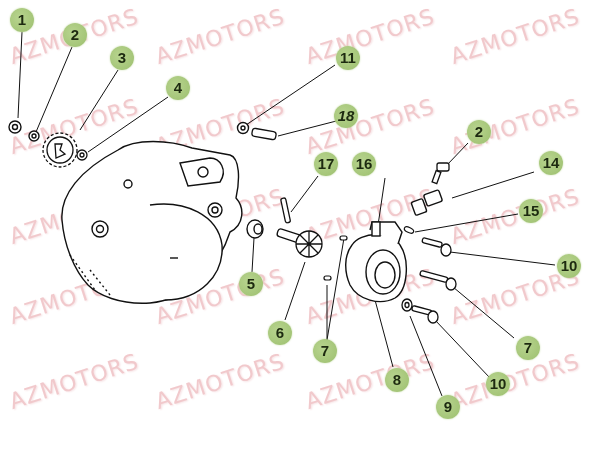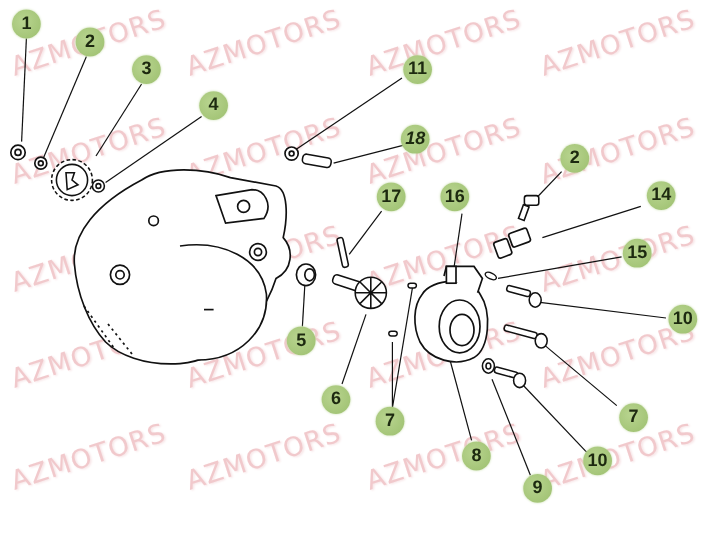--- a/index.html
+++ b/index.html
@@ -167,17 +167,17 @@
       <div class="callout" style="left: 325px; top: 351px;">7</div>
       <div class="callout" style="left: 397px; top: 380px;">8</div>
       <div class="callout" style="left: 448px; top: 407px;">9</div>
       <div class="callout" style="left: 569px; top: 266px;">10</div>
       <div class="callout" style="left: 498px; top: 384px;">10</div>
       <div class="callout" style="left: 528px; top: 348px;">7</div>
       <div class="callout" style="left: 348px; top: 58px;">11</div>
       <div class="callout" style="left: 531px; top: 211px;">15</div>
       <div class="callout" style="left: 551px; top: 163px;">14</div>
       <div class="callout" style="left: 479px; top: 132px;">2</div>
-      <div class="callout" style="left: 379px; top: 164px;">16</div>
+      <div class="callout" style="left: 364px; top: 164px;">16</div>
       <div class="callout" style="left: 326px; top: 164px;">17</div>
       <div class="callout" style="left: 346px; top: 116px; font-style: italic;">18</div>
     </div>
 </div>
 
 </body></html>

